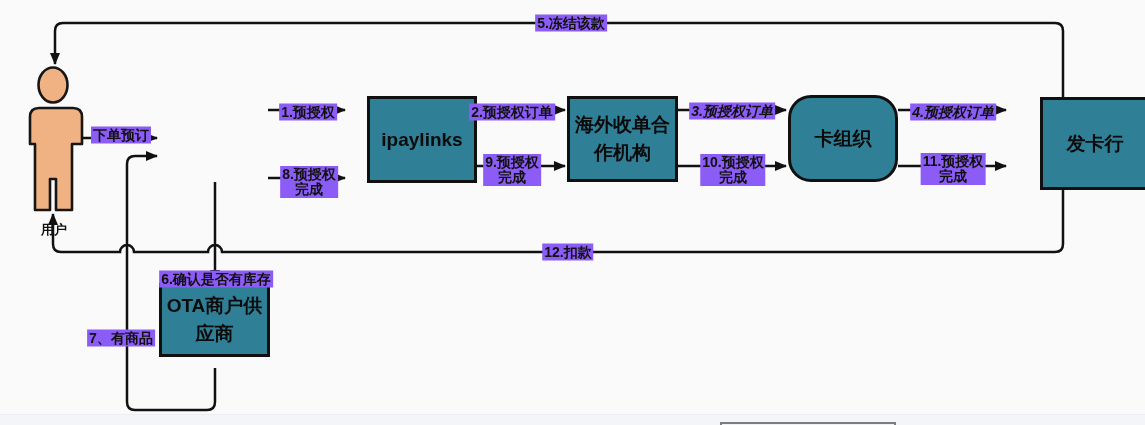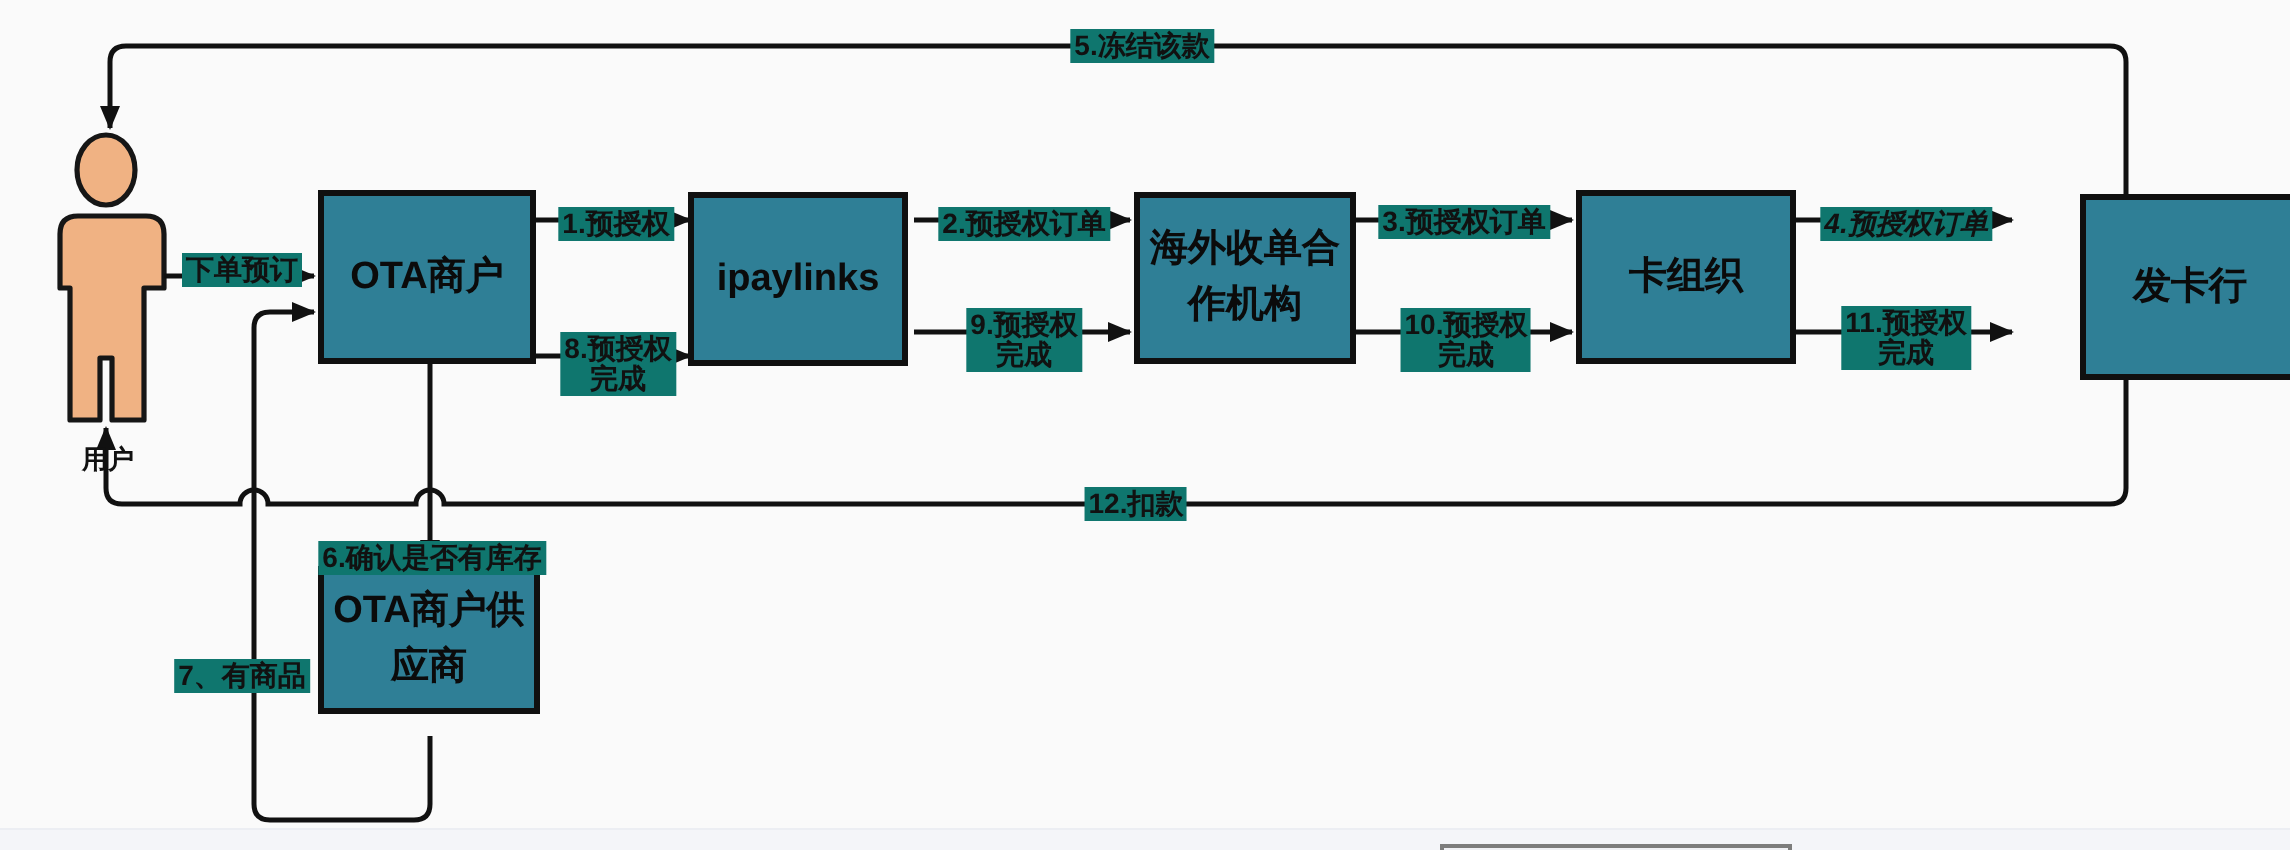--- a/index.html
+++ b/index.html
@@ -18,21 +18,21 @@
     box-sizing:border-box;
     display:flex;align-items:center;justify-content:center;
     text-align:center;
     font-weight:bold;font-size:19px;color:#0b0b0b;
     line-height:1.45;
     padding:2px;
   }
   .elabel{
     position:absolute;z-index:3;
     transform:translate(-50%,-50%);
-    background:#0f766e;
+    background:#8b5cf6;
     font-size:14px;font-weight:bold;color:#111;
     white-space:nowrap;line-height:15px;
     text-align:center;
     padding:1px 2px;
   }
   .elabel .l2{display:block;}
   #user-label{
     position:absolute;z-index:3;transform:translate(-50%,0);
     font-size:13px;font-weight:bold;color:#111;white-space:nowrap;
   }
@@ -79,45 +79,42 @@
       <path d="M 1063,97 V 31 Q 1063,23 1055,23 H 63 Q 55,23 55,31 V 64" marker-end="url(#arrow)"></path>
 
       <path d="M 1063,182 V 244 Q 1063,252 1055,252 H 222 A 7,7 0 0 0 208,252 H 134 A 7,7 0 0 0 120,252 H 61 Q 53,252 53,244 V 214" marker-end="url(#arrow)"></path>
 
       <path d="M 215,182 V 281" marker-end="url(#arrow)"></path>
 
       <path d="M 215,368 V 402 Q 215,410 207,410 H 135 Q 127,410 127,402 V 164 Q 127,156 135,156 H 157" marker-end="url(#arrow)"></path>
     </g>
   </svg>
 
-  <div class="node" style="left:159px;top:95px;width:109px;height:87px;">
-    <span>OTA商户</span>
-  </div>
-  <div class="node" style="left:344px;top:96px;width:110px;height:87px;">
+  <div class="node" style="left:367px;top:96px;width:110px;height:87px;">
     <span>ipaylinks</span>
   </div>
   <div class="node" style="left:567px;top:96px;width:111px;height:86px;">
     <span>海外收单合作机构</span>
   </div>
-  <div class="node" style="left:788px;top:95px;width:110px;height:87px;">
+  <div class="node" style="left:788px;top:95px;width:110px;height:87px;border-radius:23px;">
     <span>卡组织</span>
   </div>
   <div class="node" style="left:1040px;top:97px;width:110px;height:93px;">
     <span>发卡行</span>
   </div>
   <div class="node" style="left:159px;top:283px;width:111px;height:74px;">
     <span>OTA商户供应商</span>
   </div>
 
   <div id="user-label" style="left:54px;top:221px;">用户</div>
 
   <div class="elabel" style="left:121px;top:135px;text-align:center;">下单预订</div>
   <div class="elabel" style="left:308px;top:112px;">1.预授权</div>
   <div class="elabel" style="left:512px;top:112px;">2.预授权订单</div>
-  <div class="elabel" style="left:732px;top:111px;">3.预授权订单</div>
+  <div class="elabel" style="left:732px;top:111px;font-style:italic;">3.预授权订单</div>
   <div class="elabel" style="left:953px;top:112px;font-style:italic;">4.预授权订单</div>
 
   <div class="elabel" style="left:309px;top:182px;">
     <span>8.预授权</span>
     <span class="l2">完成</span>
   </div>
   <div class="elabel" style="left:512px;top:170px;">
     <span>9.预授权</span>
     <span class="l2">完成</span>
   </div>

